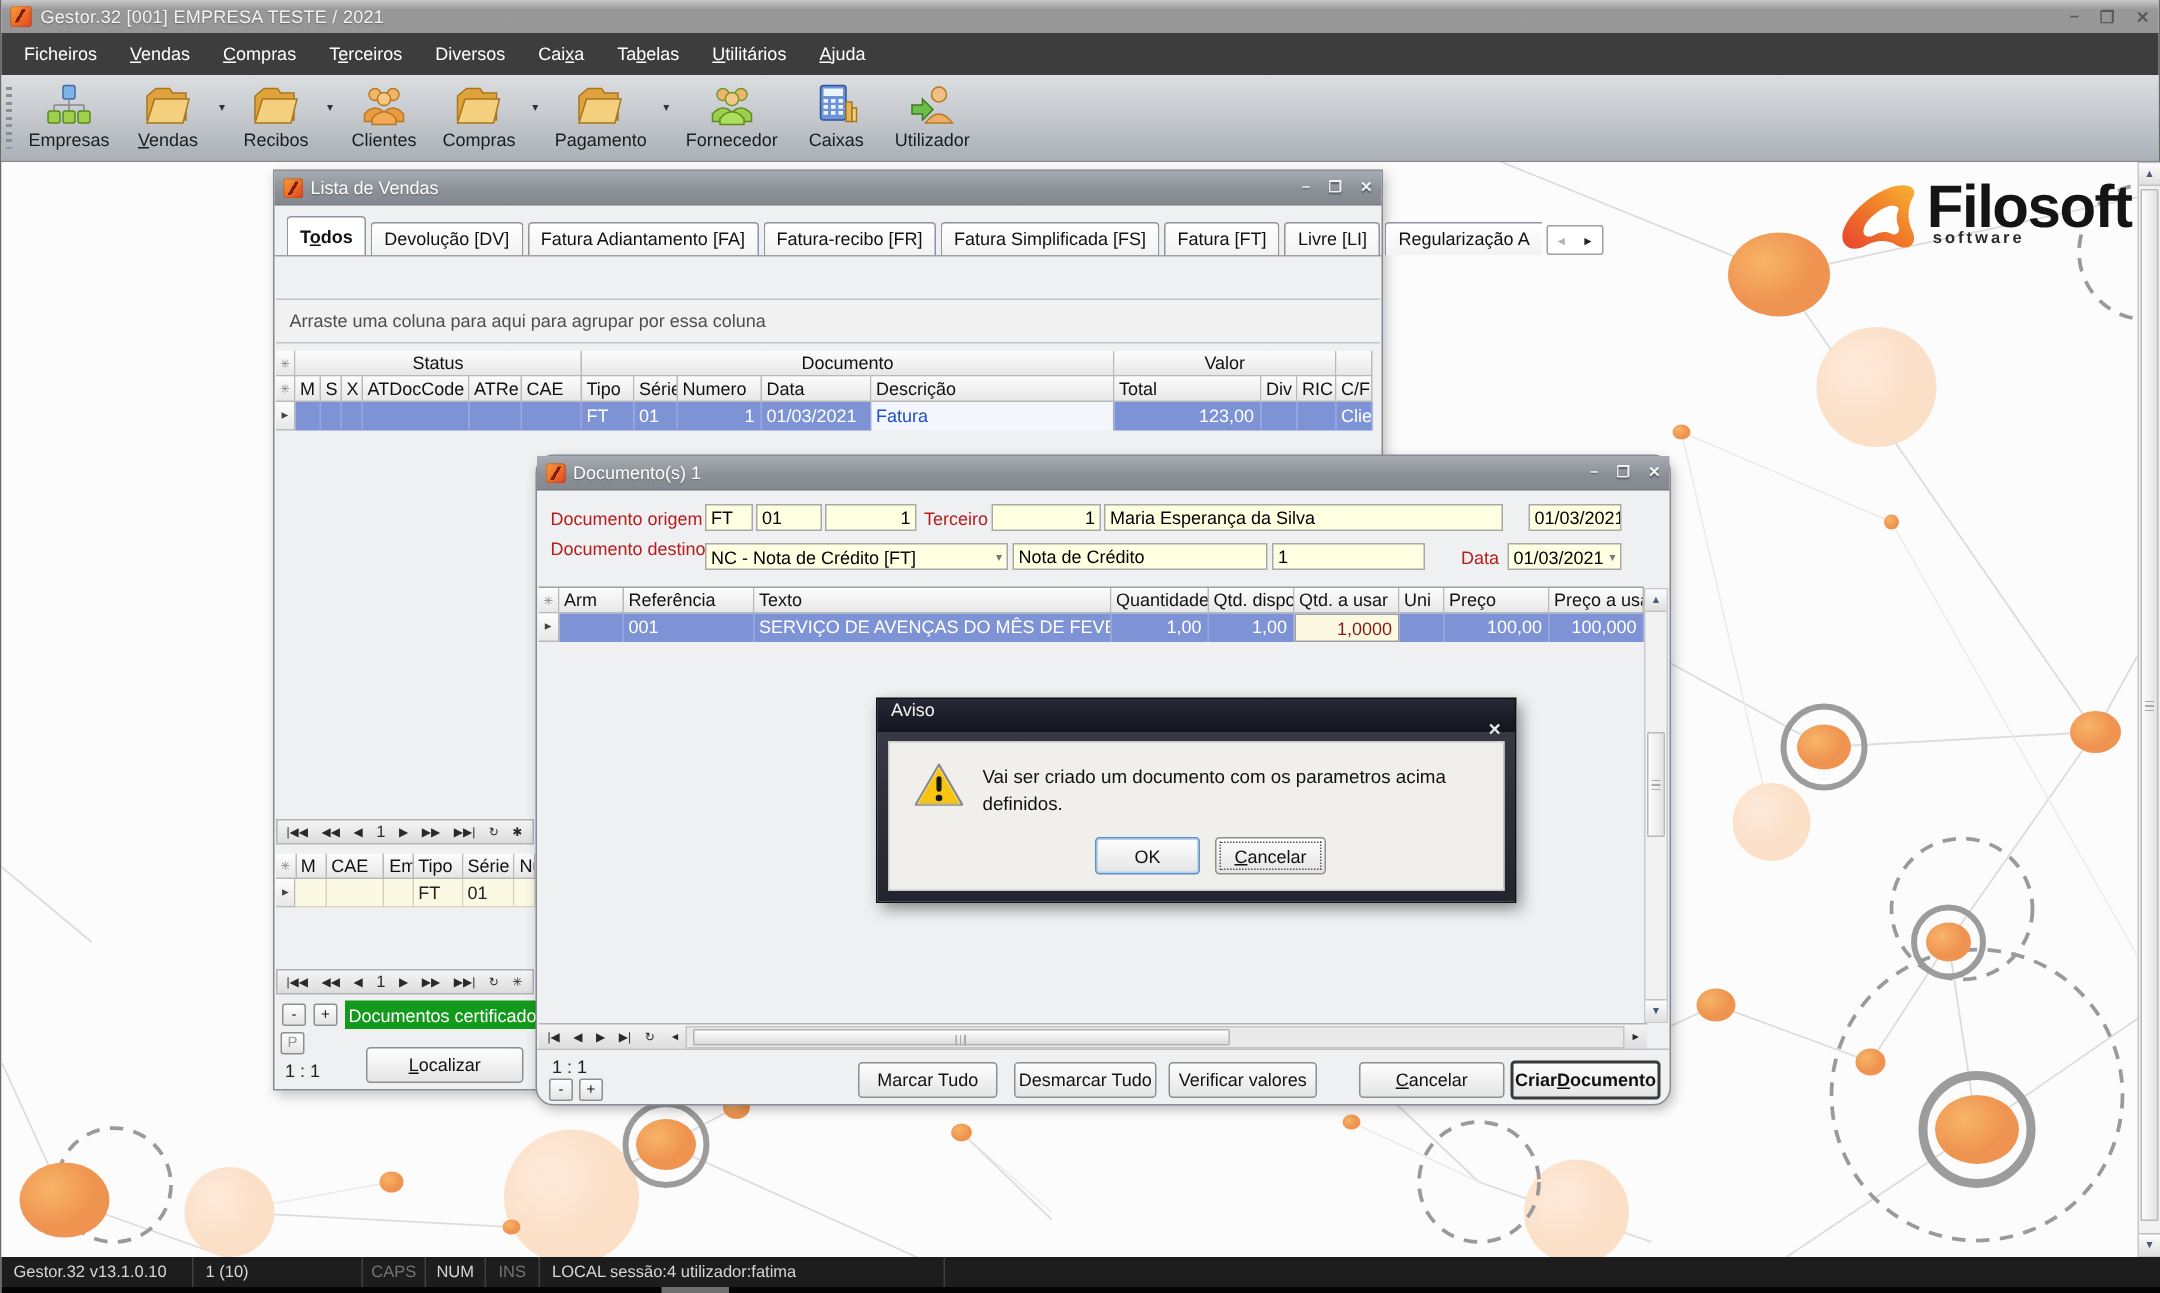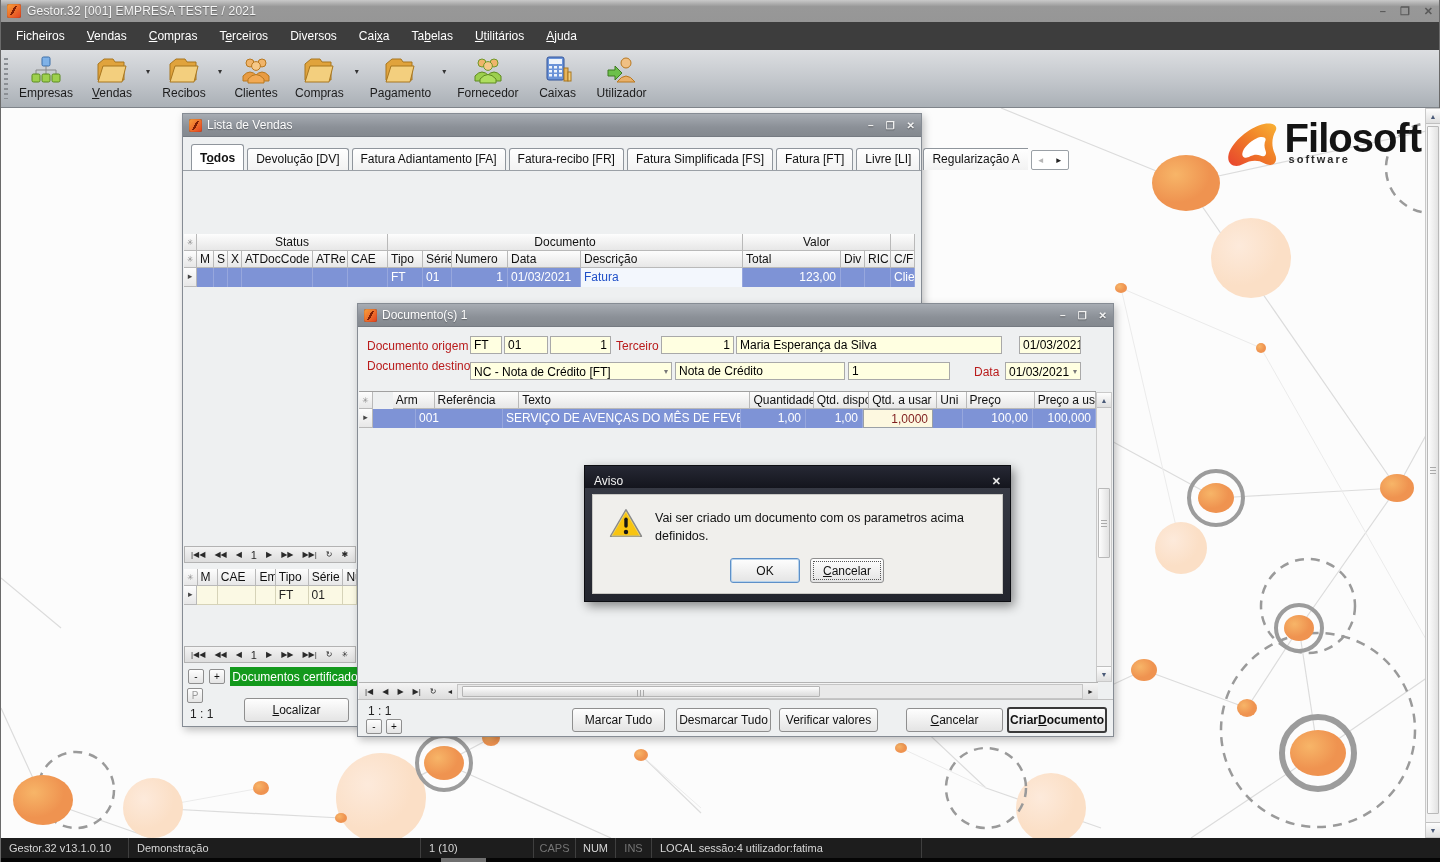--- a/index.html
+++ b/index.html
@@ -82,21 +82,21 @@
   .field { background:#ffffe1; border:1px solid #a9a9a9; font-size:12px; color:#000; padding:1px 3px 0; height:18px; white-space:nowrap; overflow:hidden; }
   .field.r { text-align:right; }
   .combo { display:flex; justify-content:space-between; align-items:center; }
   .combo .ca { color:#777; font-size:8px; padding-left:3px; }
   .flabel { font-size:12px; color:#b91c1c; white-space:nowrap; }
 
   .greenbar { background:#13991c; color:#fff; font-size:12px; display:flex; align-items:center; justify-content:center; white-space:nowrap; overflow:hidden; }
 
   
   .dialog { position:absolute; background:linear-gradient(#3a3d48,#23252e); border:1px solid #0d0e12; box-shadow:3px 4px 10px rgba(0,0,0,.45); }
-  .dlg-title { height:22px; background:linear-gradient(#262834,#14151d); color:#f2f2f2; font-size:12px; display:flex; align-items:flex-end; padding:0 9px; }
+  .dlg-title { height:22px; background:linear-gradient(#262834,#14151d); color:#f2f2f2; font-size:12px; display:flex; align-items:flex-start; padding:0 9px;flex-direction:column; }
   .dlg-x { margin-left:auto; font-size:11px; font-weight:bold; color:#e8e8e8; }
   .dlg-body { position:absolute; left:7px; right:7px; top:28px; bottom:7px; background:#f0efec; border:1px solid #c9c8c4; }
   .dlg-text { position:absolute; left:62px; top:14px; font-size:12.5px; color:#111; line-height:1.45; }
   .statusbar { position:absolute; left:0; bottom:4px; width:1440px; height:20px; background:#1d1d1d; display:flex; align-items:center; color:#d6d6d6; font-size:11px; }
   .sb-seg { padding:0 8px; border-right:1px solid #3f3f3f; height:100%; display:flex; align-items:center; white-space:nowrap; }
   .sb-dim { color:#757575; }
   .bottomstrip { position:absolute; left:0; bottom:0; width:1440px; height:4px; background:#050505; }
   .bottomstrip i { position:absolute; left:440px; width:45px; top:0; bottom:0; background:#6f6f6f; }
   u { text-underline-offset:1px; }
 </style>
@@ -355,20 +355,23 @@
         <span class="tab">Fatura [FT]</span>
         <span class="tab">Livre [LI]</span>
         <span class="tab" style="border-right:none;border-radius:3px 0 0 0;">Regularização A</span>
         <span class="tab-scroll">
           <span class="dim">◄</span>
           <span>►</span>
         </span>
       </div>
       <div class="tabline"></div>
 
+      <div class="groupbar">
+        <span>Arraste uma coluna para aqui para agrupar por essa coluna</span>
+      </div>
 
       <div style="position:absolute; left:1px; top:120px; width:731px;">
         <div class="grid-row">
           <span class="gh corner" style="width:13px;">✳</span>
           <span class="gh center" style="width:191px;">Status</span>
           <span class="gh center" style="width:355px;">Documento</span>
           <span class="gh center" style="width:148px;">Valor</span>
           <span class="gh" style="width:24px;"></span>
         </div>
         <div class="grid-row">
@@ -455,21 +458,21 @@
       </div>
 
       <button class="btn mini" style="position:absolute; left:5px; top:555px;">-</button>
       <button class="btn mini" style="position:absolute; left:26px; top:555px;">+</button>
       <div class="greenbar" style="position:absolute; left:47px; top:553px; width:130px; height:19px;">Documentos certificado</div>
       <button class="btn mini" style="position:absolute; left:4px; top:574px; color:#9a9a9a;">P</button>
       <button class="btn" style="position:absolute; left:61px; top:584px; width:105px; height:24px;"><u>L</u>ocalizar</button>
       <span style="position:absolute; left:7px; top:593px; font-size:12px; color:#222;">1 : 1</span>
     </div>
 
-    <div class="window" style="left:356px; top:195px; width:757px; height:434px; z-index:2;">
+    <div class="window" style="left:356px; top:195px; width:757px; height:434px; z-index:2;border-radius:12px;">
       <div class="child-titlebar">
         <span class="appicon" style="width:13px;height:13px;"></span>
         <span class="t-title">Documento(s) 1</span>
         <span class="child-controls">
           <span>–</span>
           <span>❐</span>
           <span>✕</span>
         </span>
       </div>
 
@@ -491,21 +494,21 @@
       <span class="field" style="position:absolute; left:490px; top:58px; width:102px;">1</span>
       <span class="flabel" style="position:absolute; left:616px; top:61px;">Data</span>
       <span class="field combo" style="position:absolute; left:647px; top:58px; width:76px;">
         <span style="overflow:hidden;white-space:nowrap;">01/03/2021 1</span>
         <span class="ca">▾</span>
       </span>
 
       <div style="position:absolute; left:1px; top:87px; width:737px; border-top:1px solid #a0a0a0;">
         <div class="grid-row">
           <span class="gh corner" style="width:14px;">✳</span>
-          <span class="gh" style="width:43px;margin-left:20px;">Arm</span>
+          <span class="gh" style="width:43px;">Arm</span>
           <span class="gh" style="width:87px;">Referência</span>
           <span class="gh" style="width:238px;">Texto</span>
           <span class="gh" style="width:65px;">Quantidade</span>
           <span class="gh" style="width:57px;">Qtd. dispor</span>
           <span class="gh" style="width:70px;">Qtd. a usar</span>
           <span class="gh" style="width:30px;">Uni</span>
           <span class="gh" style="width:70px;">Preço</span>
           <span class="gh" style="width:63px;">Preço a usa</span>
         </div>
         <div class="grid-row">
@@ -575,21 +578,20 @@
           <div>Vai ser criado um documento com os parametros acima definidos.</div>
         </div>
         <button class="btn focus-blue" style="position:absolute; left:137px; bottom:10px; width:70px; height:25px;">OK</button>
         <button class="btn dotted" style="position:absolute; left:217px; bottom:10px; width:74px; height:25px;"><u>C</u>ancelar</button>
       </div>
     </div>
   </div>
 
   <div class="statusbar">
     <span class="sb-seg" style="width:128px;">Gestor.32  v13.1.0.10</span>
-    <span class="sb-seg" style="width:292px;">Demonstração</span>
     <span class="sb-seg" style="width:113px;">1 (10)</span>
     <span class="sb-seg sb-dim" style="width:42px; justify-content:center;">CAPS</span>
     <span class="sb-seg" style="width:40px; justify-content:center;">NUM</span>
     <span class="sb-seg sb-dim" style="width:36px; justify-content:center;">INS</span>
     <span class="sb-seg" style="width:270px;">LOCAL sessão:4 utilizador:fatima</span>
   </div>
   <div class="bottomstrip">
       <i></i>
     </div>
 </div>

